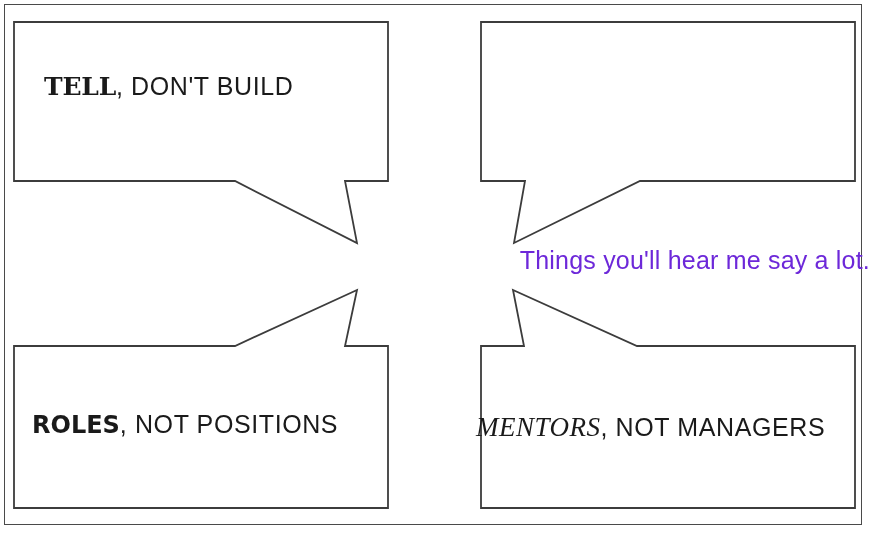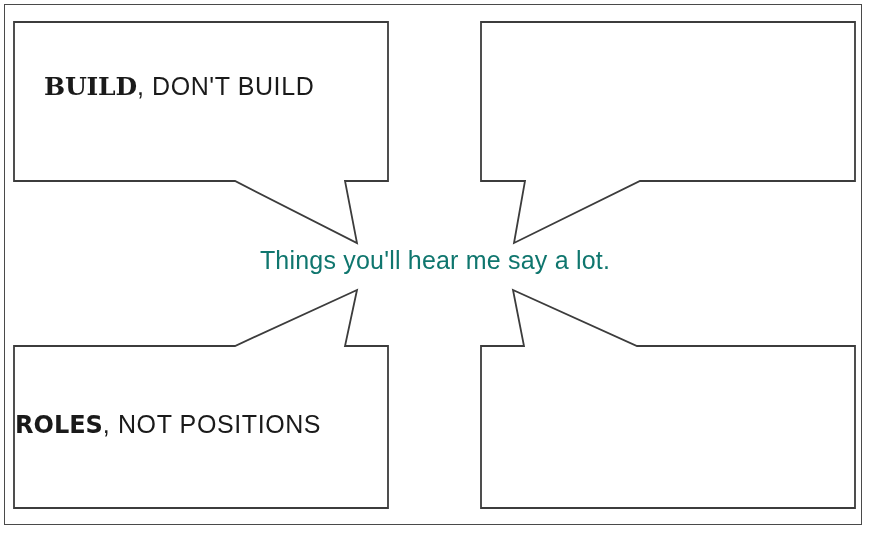--- a/index.html
+++ b/index.html
@@ -80,38 +80,38 @@
     -webkit-text-stroke: 1.4px #2a2a2a;
     text-decoration-line: none;
     background-image: radial-gradient(#ffffff 38%, transparent 40%);
     background-size: 3px 3px;
     -webkit-background-clip: text;
     background-clip: text;
   }
 
   #tl-text { left: 44px;  top: 74px;  font-size: 25px; }
   #tr-text { left: 510px; top: 76px;  font-size: 25px; }
-  #bl-text { left: 15px;  top: 412px; font-size: 25px; text-align: right; }
+  #bl-text { left: 32px;  top: 412px; font-size: 25px; text-align: right; }
   #br-text { left: 476px; top: 414px; font-size: 25px; }
 
   #tl-text .slab { font-size: 25px; }
   #bl-text .heavy { font-size: 24px; }
   #br-text .ital  { font-size: 27px; }
 
   
   .caption {
     position: absolute;
     left: 0;
     top: 246px;
     width: 870px;
-    text-align: center;
+    text-align: right;
     font-family: "Liberation Sans", sans-serif;
     font-weight: 300;
     font-size: 25px;
-    color: #0f766e;
+    color: #6d28d9;
     letter-spacing: 0.2px;
   }
 </style>
 </head>
 <body>
 
 <div id="canvas">
 
   <div class="frame"></div>
 
@@ -152,24 +152,27 @@
       L 524,346
       L 513,290
       L 637,346
       L 855,346
       L 855,508
       L 481,508
       Z"></path>
   </svg>
 
   <div class="bubble-text" id="tl-text">
-    <span class="slab">BUILD</span><span class="thin">, DON'T BUILD</span>
+    <span class="slab">TELL</span><span class="thin">, DON'T BUILD</span>
   </div>
 
 
   <div class="bubble-text" id="bl-text">
     <span class="heavy">ROLES</span><span class="thin">, NOT POSITIONS</span>
   </div>
 
+  <div class="bubble-text" id="br-text">
+    <span class="ital">MENTORS</span><span class="thin">, NOT MANAGERS</span>
+  </div>
 
   <div class="caption">Things you'll hear me say a lot.</div>
 
 </div>
 
 </body></html>

